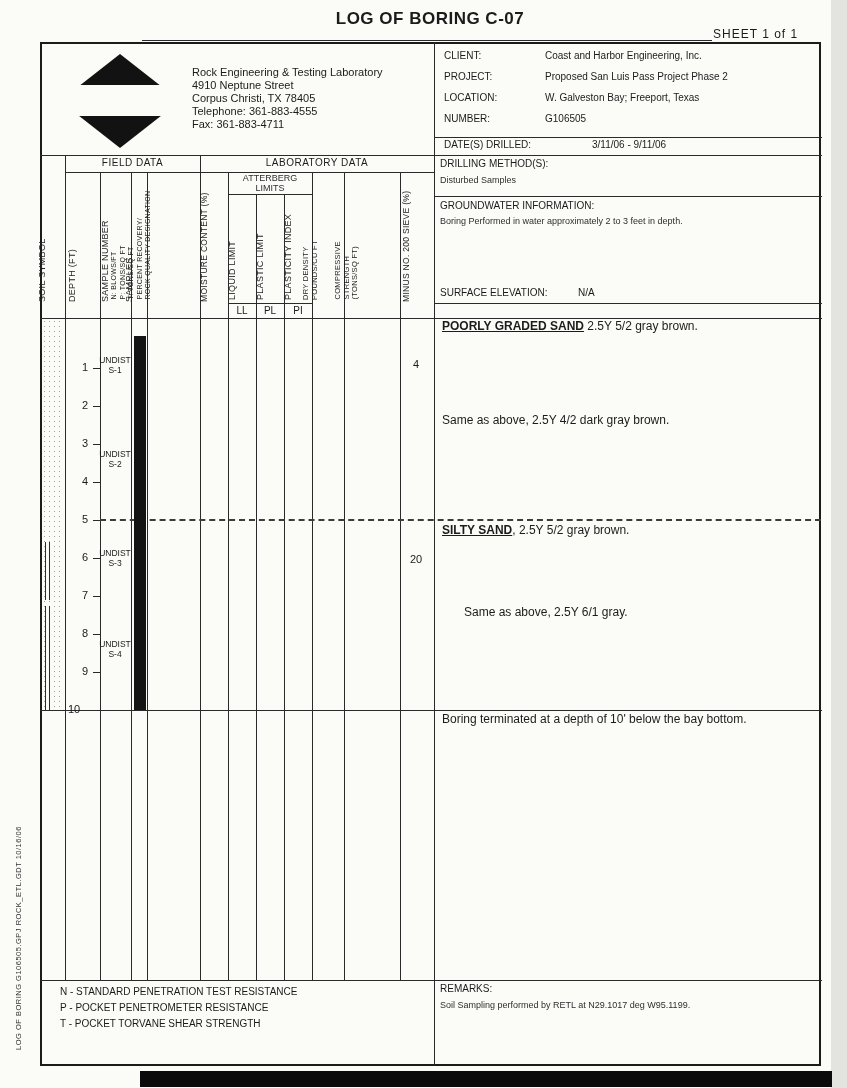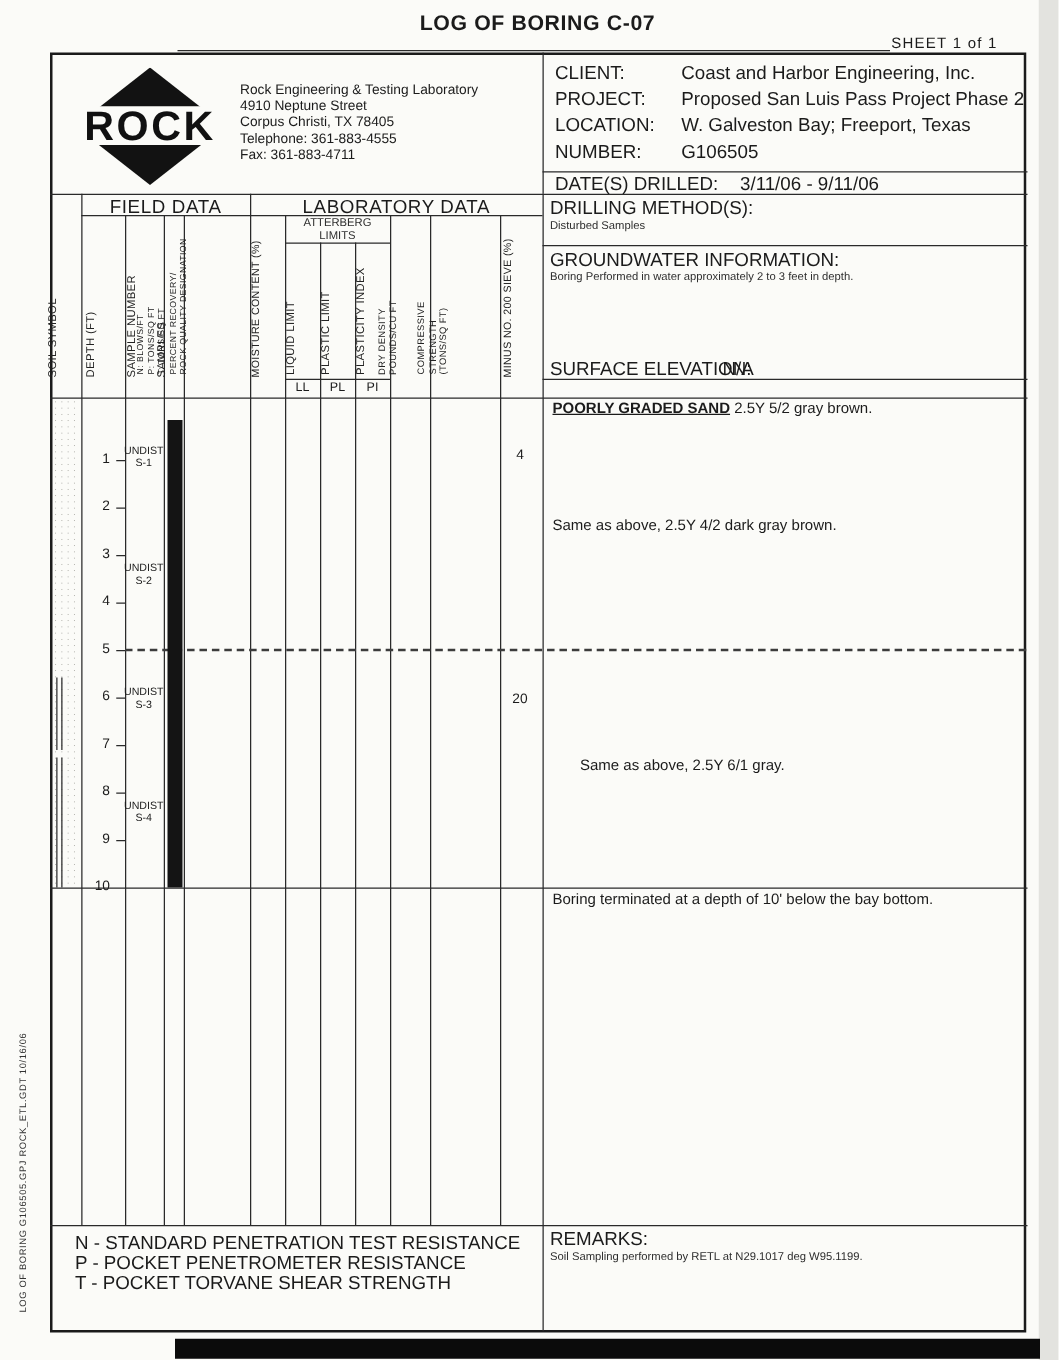--- a/index.html
+++ b/index.html
@@ -8,21 +8,21 @@
   .t{position:absolute;white-space:nowrap;}
   .hl{position:absolute;height:1px;background:#2a2a2a;}
   .vl{position:absolute;width:1px;background:#2a2a2a;}
   .dash{position:absolute;height:0;border-top:2px dashed #3c3c3c;}
   .tick{position:absolute;width:7px;height:1px;background:#2a2a2a;}
   .frame{position:absolute;left:40px;top:42px;width:781px;height:1024px;border:2px solid #1b1b1b;box-sizing:border-box;}
   .vt{position:absolute;transform-origin:0 100%;transform:rotate(-90deg);
       font-size:9px;line-height:10px;white-space:nowrap;letter-spacing:.3px;color:#222;}
   .vt div{white-space:nowrap;}
   .f17b{font-size:17px;font-weight:bold;letter-spacing:.5px;}
-  .f13{font-size:15px;}
+  .f13{font-size:10px;}
   .f12{font-size:12px;}
   .f11{font-size:11px;}
   .f10{font-size:10px;}
   .f9{font-size:9px;color:#2e2e2e;}
   .ctr{text-align:center;}
   .st-title{font-weight:700;text-decoration:underline;}
   .soiltex{position:absolute;left:42px;top:319px;width:22px;height:391px;
            background-image:radial-gradient(#90908a 0.6px, transparent 0.7px);
            background-size:5px 5px;opacity:.85;}
   .samplebar{position:absolute;left:134px;top:336px;width:12px;height:374px;background:#141414;}
@@ -78,21 +78,20 @@
   <div class="vl" style="left:45px;top:542px;height:58px;"></div>
   <div class="vl" style="left:49px;top:542px;height:58px;"></div>
   <div class="vl" style="left:45px;top:606px;height:104px;"></div>
   <div class="vl" style="left:49px;top:606px;height:104px;"></div>
 
   <div class="samplebar"></div>
 
   <div class="t" style="left:50px;top:54px;width:140px;height:94px;">
     <div class="logo-diamond"></div>
     <div class="logo-band"></div>
-    <div class="logo-word">ROCK</div>
   </div>
 
   <div class="t f11" style="left:192px;top:66px;line-height:13px;">
     <div>Rock Engineering &amp; Testing Laboratory</div>
     <div>4910 Neptune Street</div>
     <div>Corpus Christi, TX 78405</div>
     <div>Telephone: 361-883-4555</div>
     <div>Fax: 361-883-4711</div>
   </div>
 
@@ -152,21 +151,21 @@
 
   <div class="t f11" style="left:68px;top:361px;width:20px;text-align:right;">1</div>
   <div class="t f11" style="left:68px;top:399px;width:20px;text-align:right;">2</div>
   <div class="t f11" style="left:68px;top:437px;width:20px;text-align:right;">3</div>
   <div class="t f11" style="left:68px;top:475px;width:20px;text-align:right;">4</div>
   <div class="t f11" style="left:68px;top:513px;width:20px;text-align:right;">5</div>
   <div class="t f11" style="left:68px;top:551px;width:20px;text-align:right;">6</div>
   <div class="t f11" style="left:68px;top:589px;width:20px;text-align:right;">7</div>
   <div class="t f11" style="left:68px;top:627px;width:20px;text-align:right;">8</div>
   <div class="t f11" style="left:68px;top:665px;width:20px;text-align:right;">9</div>
-  <div class="t f11" style="left:68px;top:703px;width:20px;text-align:right;">10</div>
+  <div class="t f11" style="left:68px;top:703px;width:20px;">10</div>
   <div class="tick" style="left:93px;top:368px;"></div>
   <div class="tick" style="left:93px;top:406px;"></div>
   <div class="tick" style="left:93px;top:444px;"></div>
   <div class="tick" style="left:93px;top:482px;"></div>
   <div class="tick" style="left:93px;top:520px;"></div>
   <div class="tick" style="left:93px;top:558px;"></div>
   <div class="tick" style="left:93px;top:596px;"></div>
   <div class="tick" style="left:93px;top:634px;"></div>
   <div class="tick" style="left:93px;top:672px;"></div>
 
@@ -189,20 +188,23 @@
 
   <div class="t f11 ctr" style="left:400px;top:358px;width:32px;">4</div>
   <div class="t f11 ctr" style="left:400px;top:553px;width:32px;">20</div>
 
   <div class="t f12" style="left:442px;top:319px;width:374px;">
     <span class="st-title">POORLY GRADED SAND</span><span> 2.5Y 5/2 gray brown.</span>
   </div>
   <div class="t f12" style="left:442px;top:413px;width:374px;">
     <span class="st-title"></span><span>Same as above, 2.5Y 4/2 dark gray brown.</span>
   </div>
+  <div class="t f12" style="left:442px;top:523px;width:374px;">
+    <span class="st-title">SILTY SAND</span><span>, 2.5Y 5/2 gray brown.</span>
+  </div>
   <div class="t f12" style="left:442px;top:605px;width:374px;margin-left:22px;">
     <span class="st-title"></span><span>Same as above, 2.5Y 6/1 gray.</span>
   </div>
   <div class="t f12" style="left:442px;top:712px;width:374px;">
     <span class="st-title"></span><span>Boring terminated at a depth of 10' below the bay bottom.</span>
   </div>
 
   <div class="t f13" style="left:60px;top:986px;">N - STANDARD PENETRATION TEST RESISTANCE</div>
   <div class="t f13" style="left:60px;top:1002px;">P - POCKET PENETROMETER RESISTANCE</div>
   <div class="t f13" style="left:60px;top:1018px;">T - POCKET TORVANE SHEAR STRENGTH</div>

